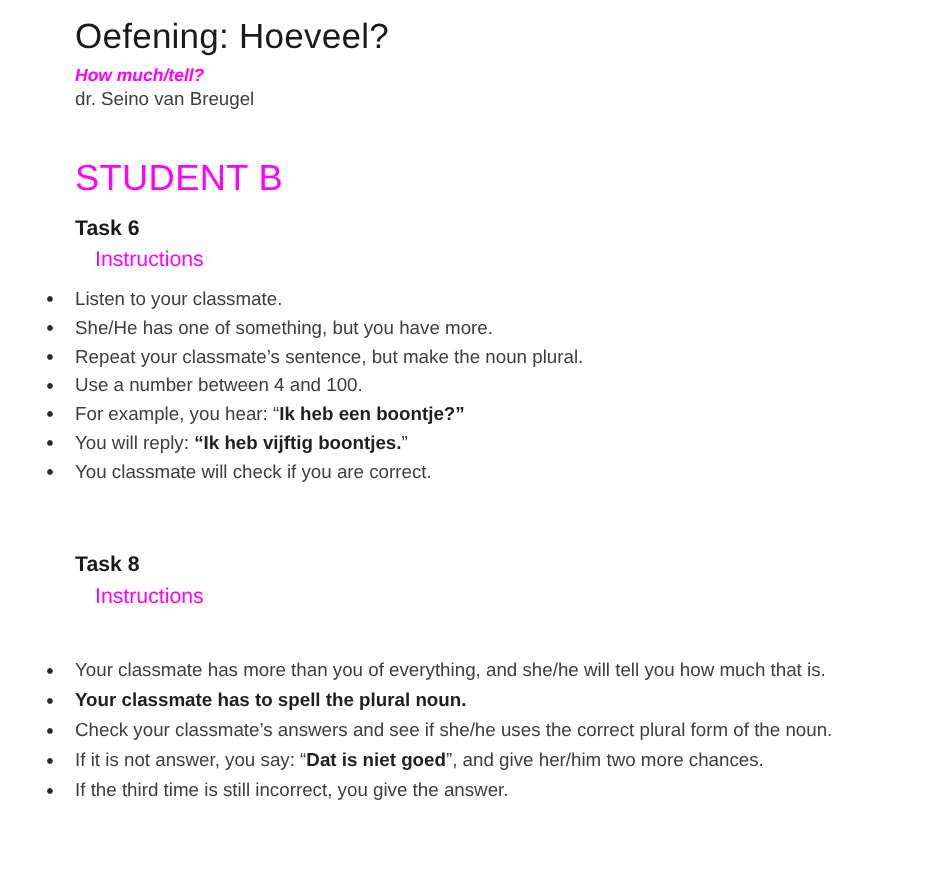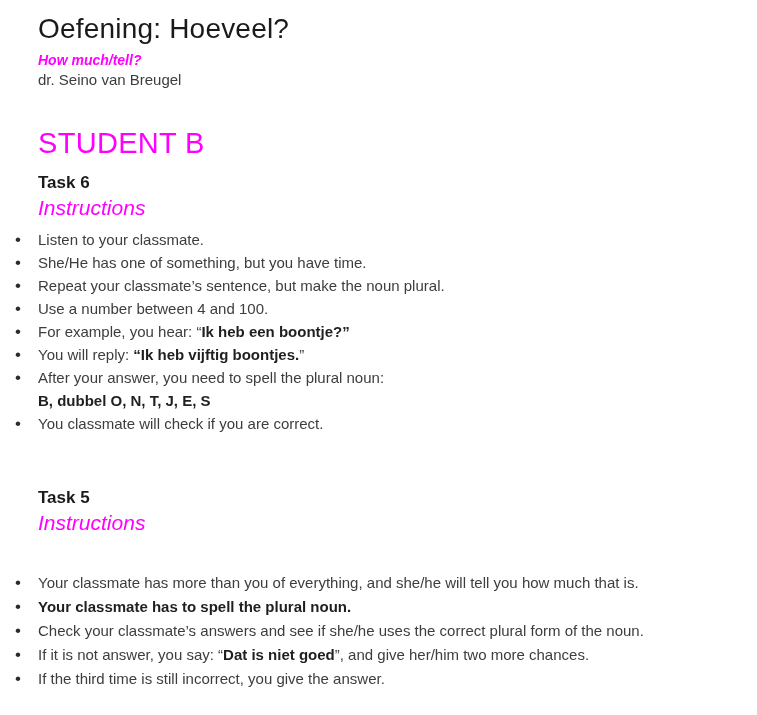--- a/index.html
+++ b/index.html
@@ -8,21 +8,21 @@
     background: #ffffff;
     width: 757px;
     height: 715px;
     overflow: hidden;
     font-family: "Liberation Sans", sans-serif;
   }
   .page {
     box-sizing: border-box;
     width: 757px;
     height: 715px;
-    padding: 12px 10px 0 38px;
+    padding: 12px 10px 0 60px;
     background: #ffffff;
   }
   .doc-title {
     margin: 0;
     font-size: 28px;
     line-height: 34px;
     font-weight: 400;
     color: #1a1a1a;
     letter-spacing: 0.2px;
   }
@@ -53,26 +53,25 @@
     margin: 11px 0 0 0;
     font-size: 17px;
     line-height: 22px;
     font-weight: 700;
     color: #1a1a1a;
   }
   .task2-heading {
     margin-top: 52px;
   }
   .instructions-label {
-    margin: 2px 0 0 0;
-    font-size: 21px;
+    margin: 2px 0 0 16px;
+    font-size: 17px;
     line-height: 24px;
     font-weight: 400;
     color: #ff00ff;
-    font-style: italic;
   }
   ul.bullets {
     margin: 8px 0 0 0;
     padding: 0;
     list-style: none;
     font-size: 15px;
     color: #3d3d3d;
   }
   ul.bullets-task1 li { line-height: 23px; }
   ul.bullets-task2 { margin-top: 36px; }
@@ -105,30 +104,29 @@
   <p class="doc-subtitle">How much/tell?</p>
   <p class="doc-author">dr. Seino van Breugel</p>
 
   <h2 class="section-heading">STUDENT B</h2>
 
   <h3 class="task-heading">Task 6</h3>
   <p class="instructions-label">Instructions</p>
 
   <ul class="bullets bullets-task1">
     <li><span>Listen to your classmate.</span></li>
-    <li><span>She/He has one of something, but you have time.</span></li>
+    <li><span>She/He has one of something, but you have more.</span></li>
     <li><span>Repeat your classmate’s sentence, but make the noun plural.</span></li>
     <li><span>Use a number between 4 and 100.</span></li>
     <li><span>For example, you hear: “</span><b>Ik heb een boontje?”</b></li>
     <li><span>You will reply: </span><b>“Ik heb vijftig boontjes.</b><span>”</span></li>
-    <li><span>After your answer, you need to spell the plural noun:</span><span class="bold-line">B, dubbel O, N, T, J, E, S</span></li>
     <li><span>You classmate will check if you are correct.</span></li>
   </ul>
 
-  <h3 class="task-heading task2-heading">Task 5</h3>
+  <h3 class="task-heading task2-heading">Task 8</h3>
   <p class="instructions-label">Instructions</p>
 
   <ul class="bullets bullets-task2">
     <li><span>Your classmate has more than you of everything, and she/he will tell you how much that is.</span></li>
     <li><b>Your classmate has to spell the plural noun.</b></li>
     <li><span>Check your classmate’s answers and see if she/he uses the correct plural form of the noun.</span></li>
     <li><span>If it is not answer, you say: “</span><b>Dat is niet goed</b><span>”, and give her/him two more chances.</span></li>
     <li><span>If the third time is still incorrect, you give the answer.</span></li>
   </ul>
 

